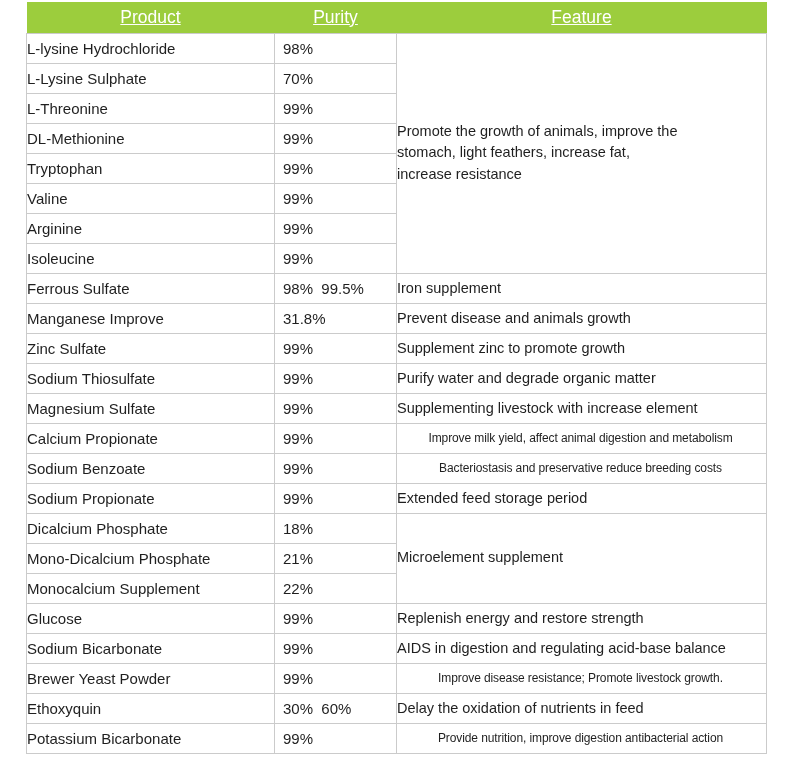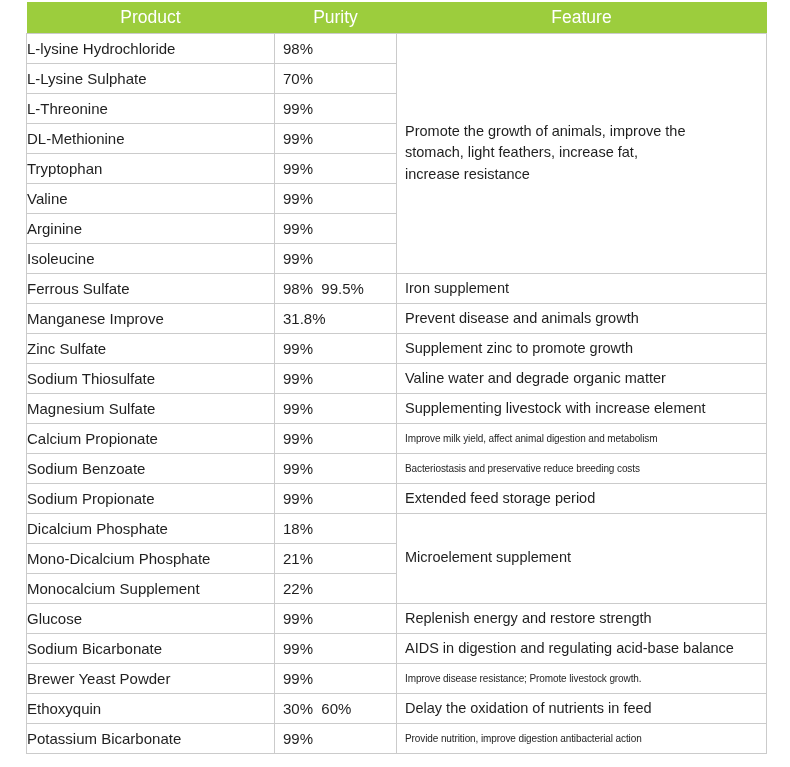--- a/index.html
+++ b/index.html
@@ -30,20 +30,21 @@
   thead tr { height: 31px; }
   th {
     background: #9ccd3d;
     color: #ffffff;
     font-weight: 400;
     font-size: 17.5px;
     text-align: center;
     padding: 0;
     border: none;
     vertical-align: middle;
+    text-decoration: underline;
   }
 
   tbody tr { height: 30px; }
   td {
     border: 1px solid #cbcbcb;
     color: #1f1f1f;
     padding: 0;
     vertical-align: middle;
     overflow: hidden;
   }
@@ -51,31 +52,31 @@
     font-size: 15px;
     white-space: nowrap;
   }
   td.purity {
     font-size: 15px;
     padding-left: 8px;
     white-space: pre;
   }
   td.feature {
     font-size: 14.5px;
-    padding-left: 8px;
     padding-right: 2px;
   }
   td.feature.single { white-space: nowrap; }
   td.feature.merged {
     white-space: pre-line;
     line-height: 21.5px;
   }
   td.feature.condensed {
-    font-size: 10px;
+    font-size: 12px;
     letter-spacing: -0.1px;
+    text-align: center;
   }
 </style>
 </head>
 <body>
 
 <div class="page">
   <table class="product-table">
     <colgroup>
       <col class="col-product">
       <col class="col-purity">
@@ -135,21 +136,21 @@
           <td class="feature single">Prevent disease and animals growth</td>
         </tr>
         <tr>
           <td class="product">Zinc Sulfate</td>
           <td class="purity">99%</td>
           <td class="feature single">Supplement zinc to promote growth</td>
         </tr>
         <tr>
           <td class="product">Sodium Thiosulfate</td>
           <td class="purity">99%</td>
-          <td class="feature single">Valine water and degrade organic matter</td>
+          <td class="feature single">Purify water and degrade organic matter</td>
         </tr>
         <tr>
           <td class="product">Magnesium Sulfate</td>
           <td class="purity">99%</td>
           <td class="feature single">Supplementing livestock with increase element</td>
         </tr>
         <tr>
           <td class="product">Calcium Propionate</td>
           <td class="purity">99%</td>
           <td class="feature single condensed">Improve milk yield, affect animal digestion and metabolism</td>

